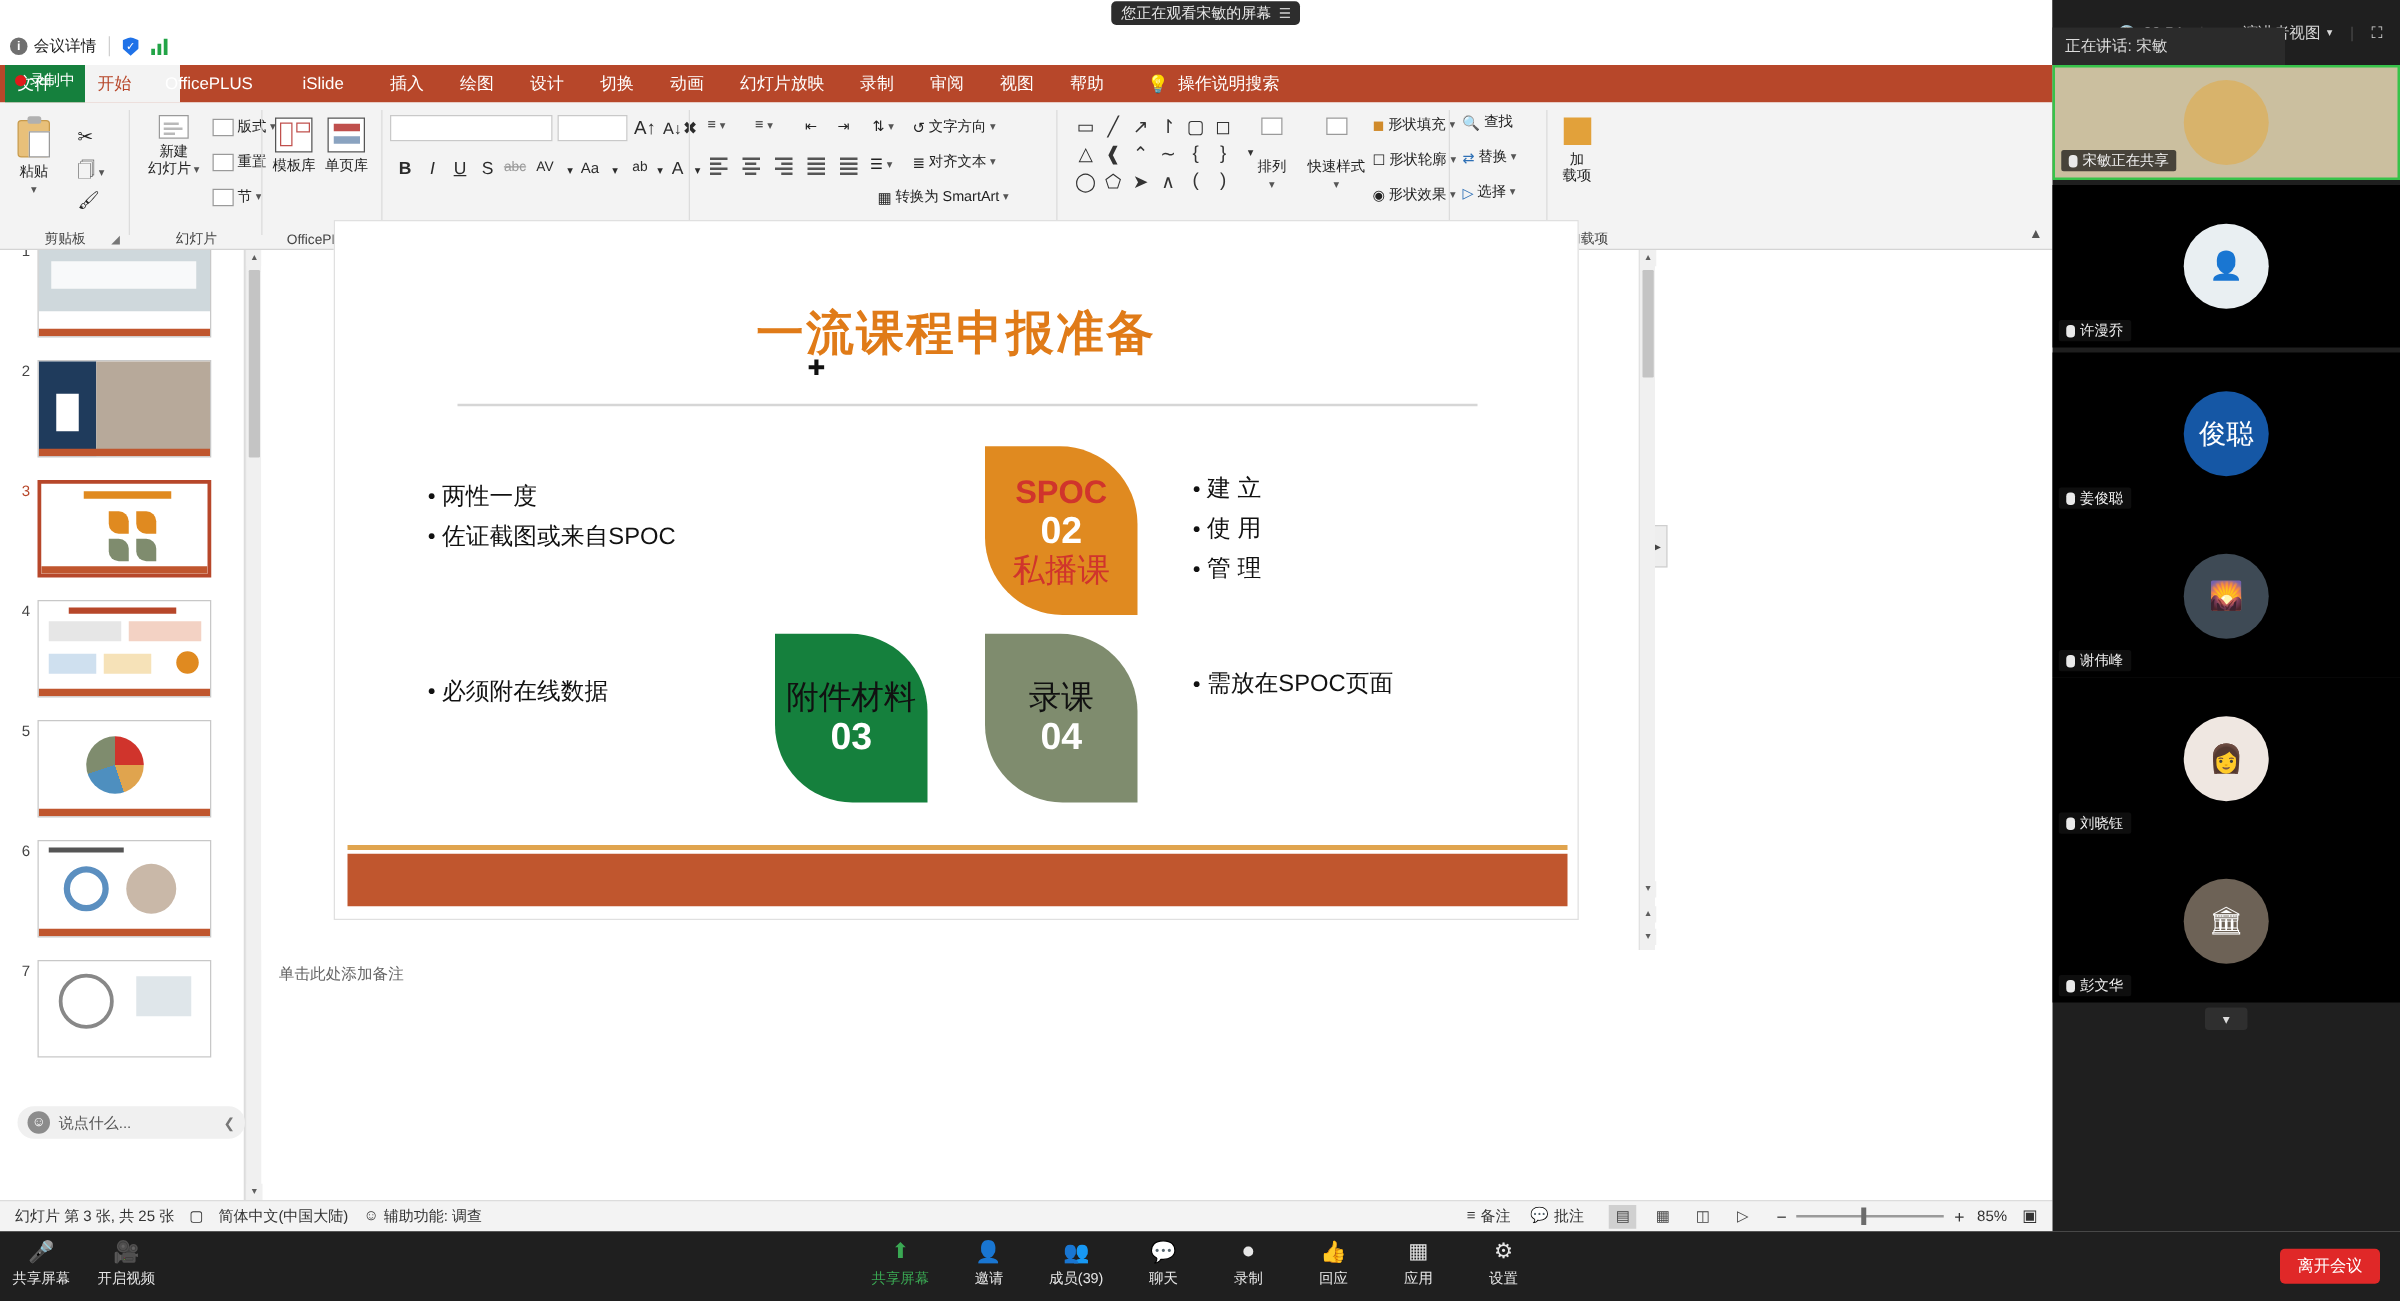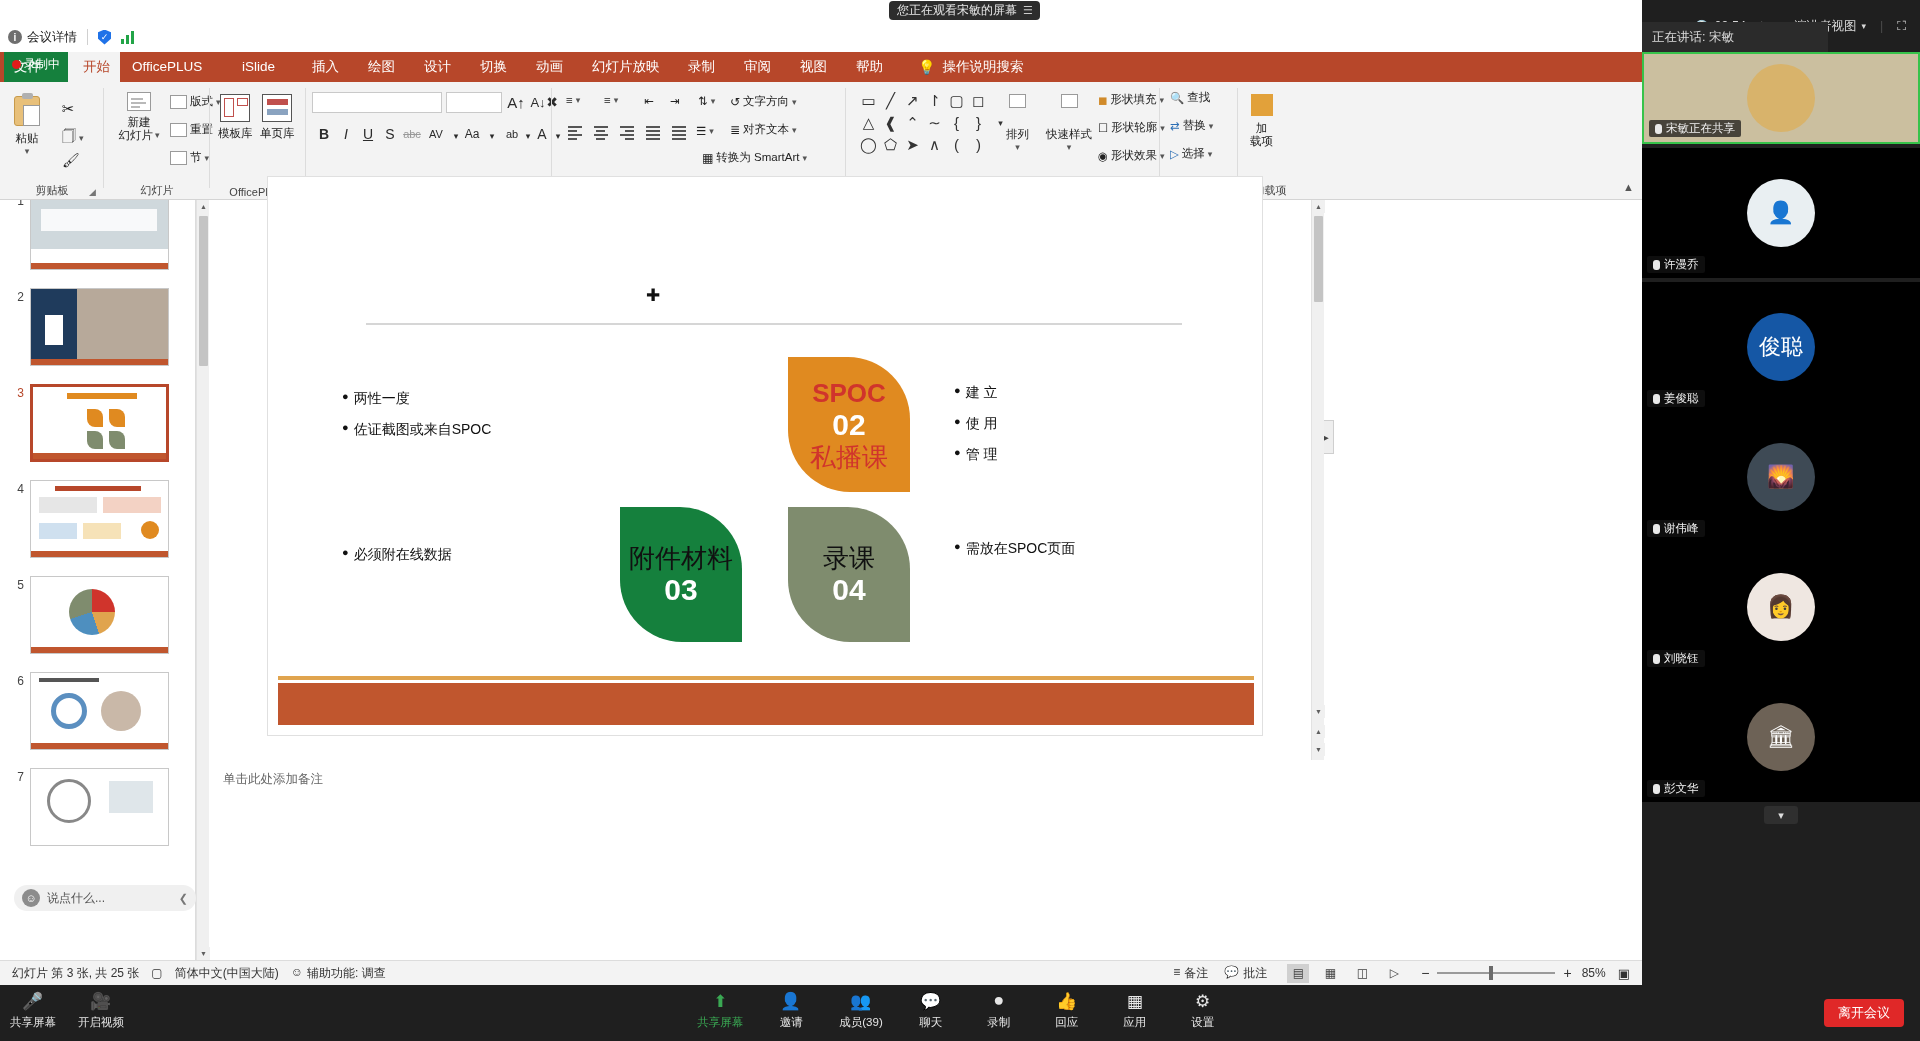--- a/index.html
+++ b/index.html
@@ -194,21 +194,21 @@
     position: absolute; width: 122px; height: 135px;
     display: flex; flex-direction: column; align-items: center;
     justify-content: center; color: #000;
     border-radius: 0 62px 0 62px;
   }
   .leaf .l1 { font-size: 26px; line-height: 30px;
     font-family: "DejaVu Serif","Liberation Serif",serif; }
   .leaf .l2 { font-size: 30px; font-weight: bold; color: #fff; line-height: 34px; }
   .leaf .l3 { font-size: 26px; line-height: 30px;
     font-family: "DejaVu Serif","Liberation Serif",serif; }
-  .bullet-blk { position: absolute; font-size: 14px; color: #111; line-height: 30px; }
+  .bullet-blk { position: absolute; font-size: 19px; color: #111; line-height: 30px; }
   .bullet-blk div { white-space: nowrap; }
   .bullet-blk .bt::before { content: "\25CF"; font-size: 11px; margin-right: 5px;
     position: relative; top: -3px; }
   .s-footer {
     position: absolute; left: 10px; bottom: 10px; width: 976px; height: 42px;
     background: #c0562e;
   }
   .s-footer::before {
     content:""; position:absolute; left:0; top:-7px; width:100%; height:4px;
     background:#e0a44e;
@@ -342,21 +342,21 @@
   </div>
 
   <div class="win-ctrls">
     <span>–</span>
     <span>❐</span>
     <span>✕</span>
   </div>
 
   <div class="ribbon-tabs">
     <div class="tab file" style="left:4px;width:64px"><span>文件</span></div>
-    <div class="tab active" style="left:68px;width:52px;text-align:right"><span>开始</span></div>
+    <div class="tab active" style="left:68px;width:76px;text-align:left"><span>开始</span></div>
     <div class="tab" style="left:122px"><span>OfficePLUS</span></div>
     <div class="tab" style="left:232px"><span>iSlide</span></div>
     <div class="tab" style="left:302px"><span>插入</span></div>
     <div class="tab" style="left:358px"><span>绘图</span></div>
     <div class="tab" style="left:414px"><span>设计</span></div>
     <div class="tab" style="left:470px"><span>切换</span></div>
     <div class="tab" style="left:526px"><span>动画</span></div>
     <div class="tab" style="left:582px"><span>幻灯片放映</span></div>
     <div class="tab" style="left:678px"><span>录制</span></div>
     <div class="tab" style="left:734px"><span>审阅</span></div>
@@ -716,20 +716,21 @@
   </div>
 
   <div class="scrollbar-v" style="left:196px;top:200px;width:13px;height:760px">
     <div class="sb-arrow" style="top:0">▲</div>
     <div class="sb-thumb" style="top:16px;height:150px"></div>
     <div class="sb-arrow" style="bottom:0">▼</div>
   </div>
 
   <div class="stage">
     <div class="slide">
+      <div class="s-title">一流课程申报准备</div>
       <div class="s-rule"></div>
 
       <div class="bullet-blk" style="left:74px;top:206px">
         <div class="bt">两性一度</div>
         <div class="bt">佐证截图或来自SPOC</div>
       </div>
       <div class="bullet-blk" style="left:74px;top:362px">
         <div class="bt">必须附在线数据</div>
       </div>
 

